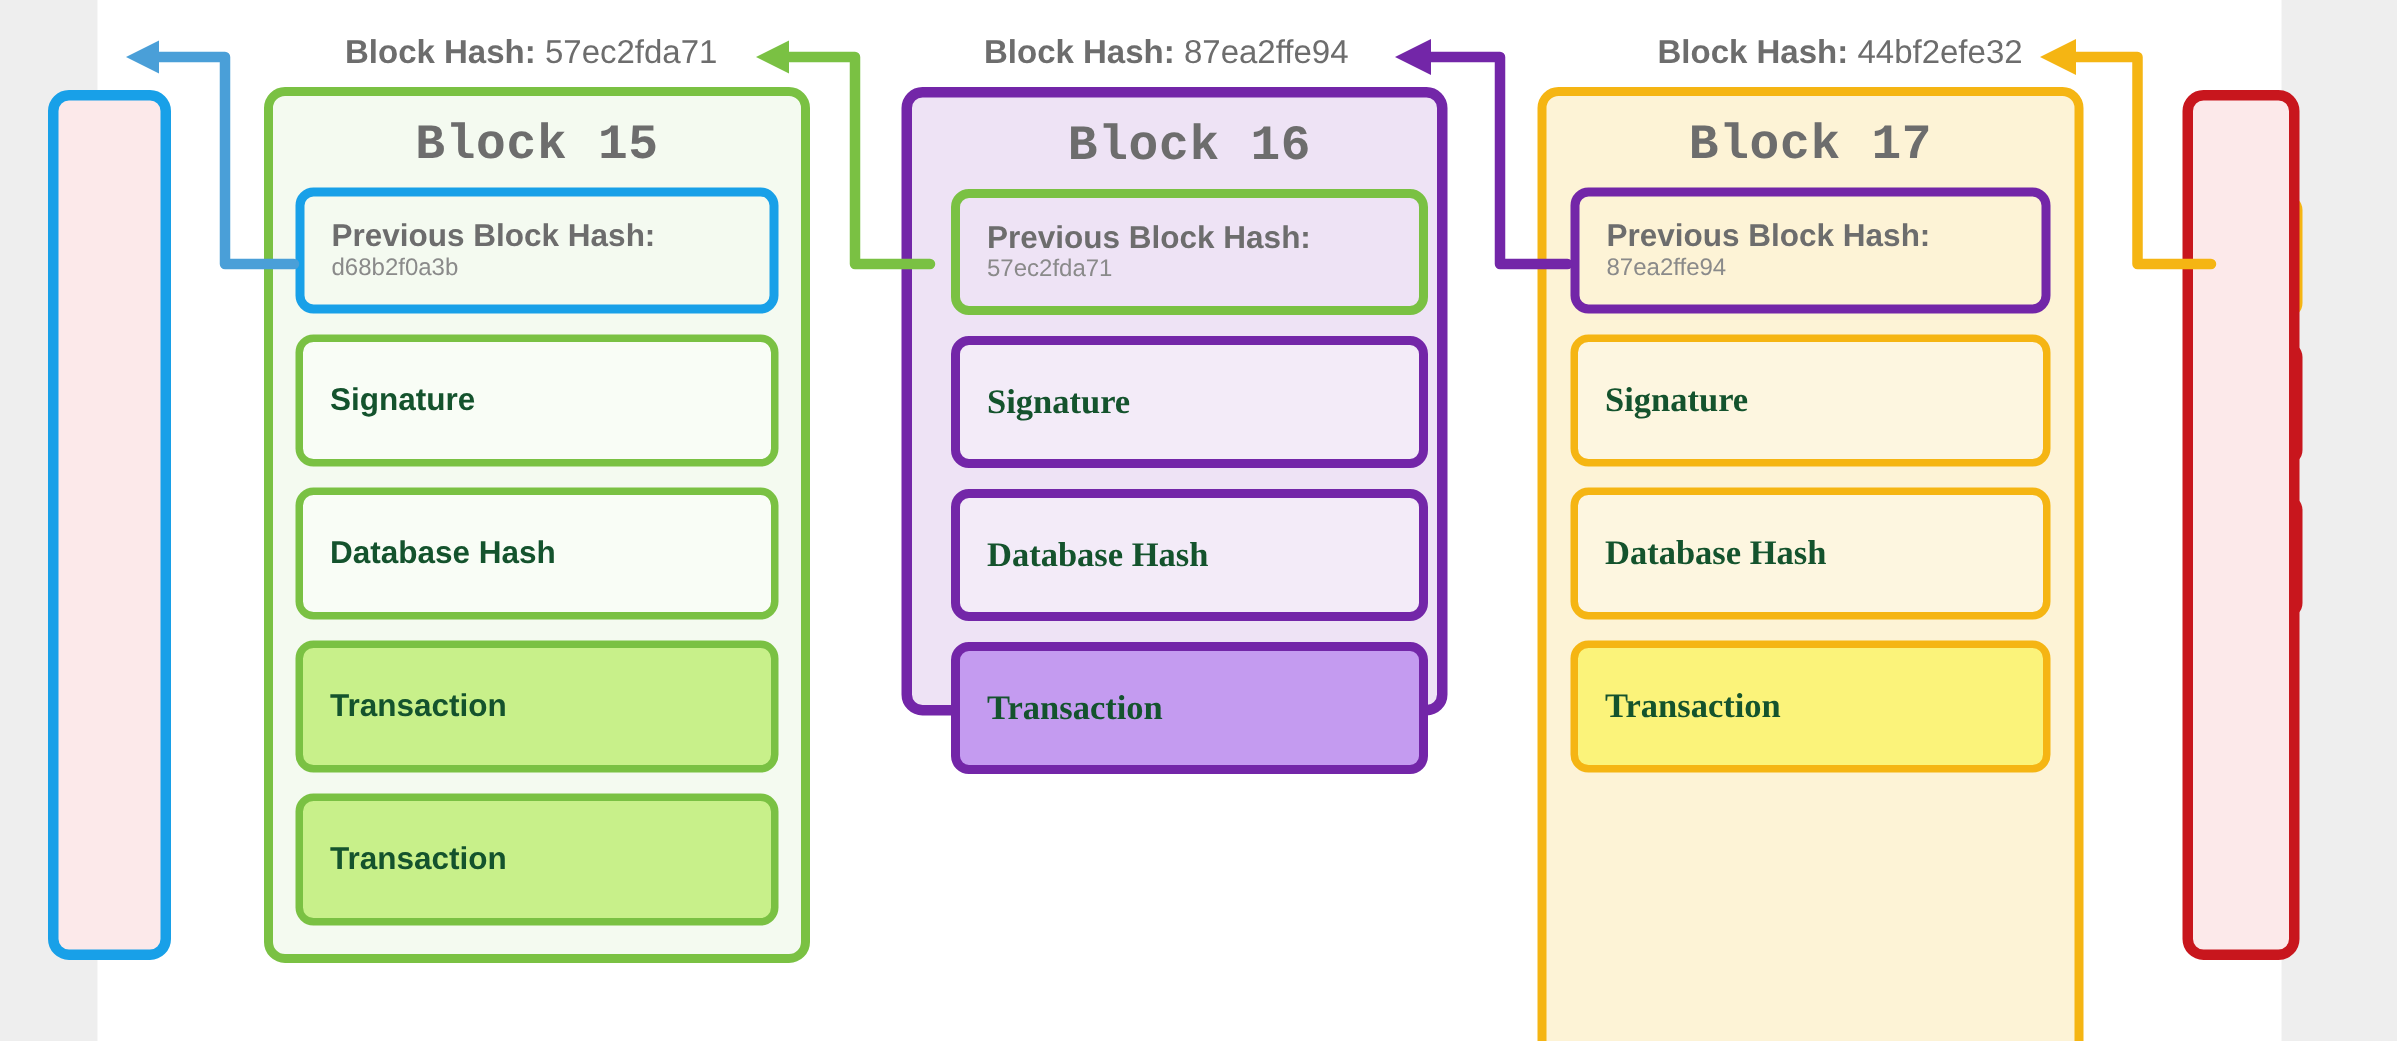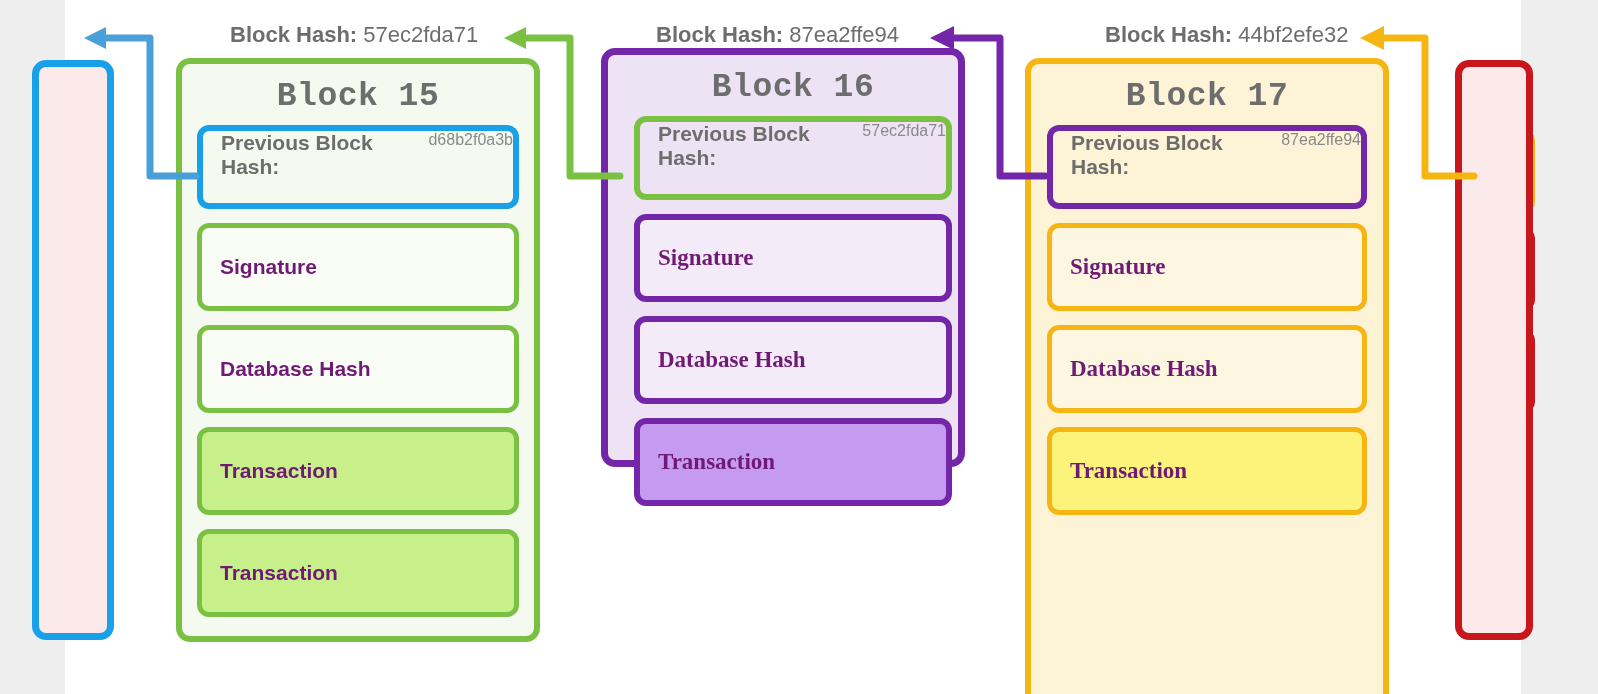--- a/index.html
+++ b/index.html
@@ -52,24 +52,24 @@
     box-sizing:border-box;
     border-radius:12px;
     margin:0 auto 14px auto;
     display:flex;
     align-items:center;
   }
   .row-label{
     padding-left:18px;
     font-size:21px;
     font-weight:bold;
-    color:#701a75;
+    color:#14532d;
     line-height:1.18;
   }
-  .prev-row{flex-direction:row;align-items:flex-start;justify-content:center;}
+  .prev-row{flex-direction:column;align-items:flex-start;justify-content:center;}
   .prev-key{padding-left:18px;font-size:21px;font-weight:bold;color:#6d6d6d;}
   .prev-val{padding-left:18px;font-size:16px;font-weight:normal;color:#8a8a8a;}
 
   .serif .row-label{font-family:"Liberation Serif", serif;font-size:23px;}
   .sans .row-label{font-family:"Liberation Sans", sans-serif;}
 
   
   .edge-block{position:absolute;box-sizing:border-box;border-radius:14px;z-index:3;}
   .edge-row{position:absolute;box-sizing:border-box;border-radius:10px;}
   .clip-label{
@@ -144,21 +144,21 @@
   <div class="row" style="width:322px;height:88px;border:5px solid #7ac143;background:#c8f08a;">
     <div class="row-label">Transaction</div>
   </div>
 </div>
 
 <div class="hash-label" style="left:640px;top:22px;text-align:right;">
   <span class="hl-key">Block Hash:</span>
   <span class="hl-val">87ea2ffe94</span>
 </div>
 
-<div class="block serif" style="left:601px;top:48px;width:364px;height:419px;
+<div class="block serif" style="left:601px;top:58px;width:364px;height:419px;
             border:7px solid #7326a8;background:#eee3f5;padding-left:20px;">
   <div class="block-title">Block 16</div>
 
   <div class="row prev-row" style="width:318px;height:84px;border:6px solid #7ac143;background:#eee3f5;">
     <div class="prev-key">Previous Block Hash:</div>
     <div class="prev-val">57ec2fda71</div>
   </div>
 
   <div class="row" style="width:318px;height:88px;border:6px solid #7326a8;background:#f3ebf8;">
     <div class="row-label">Signature</div>

